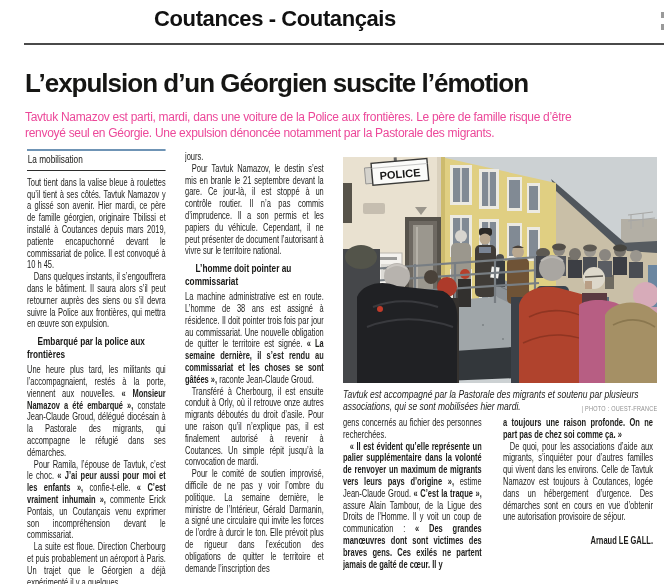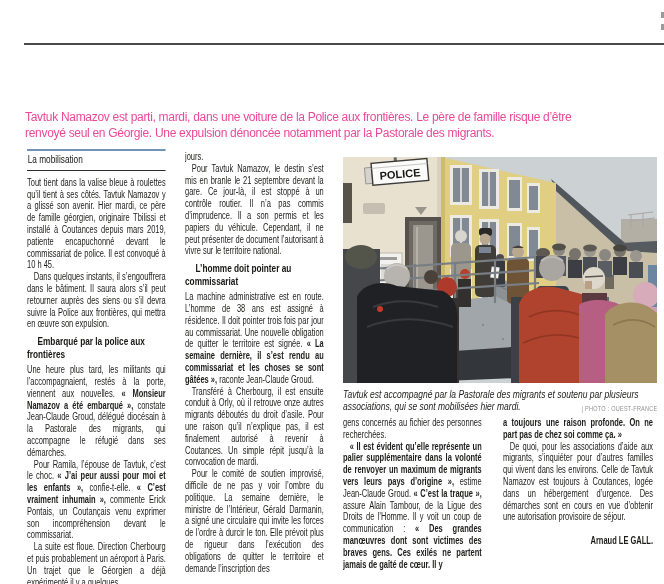--- a/index.html
+++ b/index.html
@@ -42,26 +42,28 @@
         transform:scaleX(0.85);transform-origin:0 0;
         font-size:10px;line-height:11.5px;font-style:italic;color:#1c1c1a;}
   .credit{position:absolute;right:0;bottom:1px;font-style:normal;font-size:6.5px;
         letter-spacing:0.3px;color:#8f8f8f;}
 </style>
 </head>
 <body>
 
 <div class="page">
 
+  <div class="section-head">Coutances - Coutançais</div>
   <div class="head-rule"></div>
   <div class="edge-artifact">
       <i></i>
       <i></i>
     </div>
 
+  <h1 class="headline">L’expulsion d’un Géorgien suscite l’émotion</h1>
   <p class="standfirst">Tavtuk Namazov est parti, mardi, dans une voiture de la Police aux frontières. Le père de famille risque d’être renvoyé seul en Géorgie. Une expulsion dénoncée notamment par la Pastorale des migrants.</p>
 
   <div class="col col1">
     <div class="kicker">La mobilisation</div>
   <p class="body-p"><span>Tout tient dans la valise bleue à roulettes qu’il tient à ses côtés. Tavtuk Namazov y a glissé son avenir. Hier mardi, ce père de famille géorgien, originaire Tbilissi et installé à Coutances depuis mars 2019, patiente encapuchonné devant le commissariat de police. Il est convoqué à 10 h 45.</span></p>
       <p class="body-p ind"><span>Dans quelques instants, il s’engouffrera dans le bâtiment. Il saura alors s’il peut retourner auprès des siens ou s’il devra suivre la Police aux frontières, qui mettra en œuvre son expulsion.</span></p>
       <h3 class="crosshead">Embarqué par la police aux frontières</h3>
       <p class="body-p"><span>Une heure plus tard, les militants qui l’accompagnaient, restés à la porte, viennent aux nouvelles. </span><span class="bold">« Monsieur Namazov a été embarqué »,</span><span> constate Jean-Claude Groud, délégué diocésain à la Pastorale des migrants, qui accompagne le réfugié dans ses démarches.</span></p>
       <p class="body-p ind"><span>Pour Ramila, l’épouse de Tavtuk, c’est le choc. </span><span class="bold">« J’ai peur aussi pour moi et les enfants »,</span><span> confie-t-elle. </span><span class="bold">« C’est vraiment inhumain »,</span><span> commente Erick Pontais, un Coutançais venu exprimer son incompréhension devant le commissariat.</span></p>
       <p class="body-p ind"><span>La suite est floue. Direction Cherbourg et puis probablement un aéroport à Paris. Un trajet que le Géorgien a déjà expérimenté il y a quelques</span></p>

